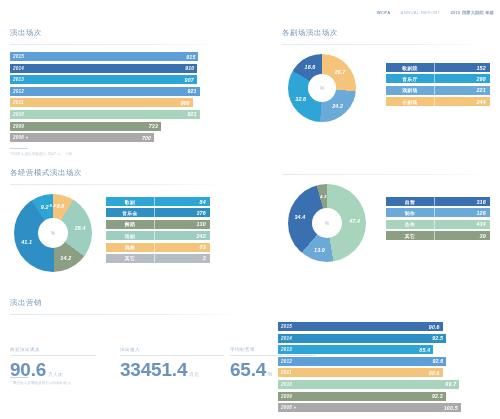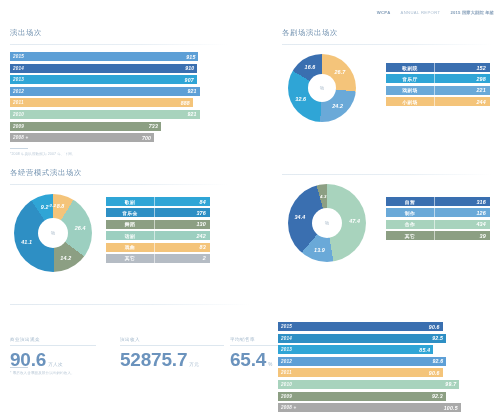--- a/index.html
+++ b/index.html
@@ -385,31 +385,32 @@
           <div class="legend-row" style="background: rgb(140, 159, 131);">
             <span class="name">其它</span>
             <span class="sep"></span>
             <span class="num">39</span>
           </div>
         </div>
     </div>
   </div>
 
   <div class="panel" style="left:10px; top:298px; width:240px;">
+    <div class="panel-title">演出营销</div>
     <div class="rule"></div>
     <div class="kpis" id="kpis-marketing" style="position:relative; margin-top:32px;">
         <div class="kpi" style="position: absolute; left: 0px; top: 0px; width: 86px;">
           <div class="kpi-label">商业演出观众</div>
           <div class="kpi-rule"></div>
           <div><span class="kpi-value">90.6</span><span class="kpi-unit">万人次</span></div>
         </div>
         <div class="kpi" style="position: absolute; left: 110px; top: 0px; width: 104px;">
           <div class="kpi-label">演出收入</div>
           <div class="kpi-rule"></div>
-          <div><span class="kpi-value">52875.7</span><span class="kpi-unit">万元</span></div>
+          <div><span class="kpi-value">33451.4</span><span class="kpi-unit">万元</span></div>
         </div>
         <div class="kpi" style="position: absolute; left: 220px; top: 0px; width: 86px;">
           <div class="kpi-label">平均销售率</div>
           <div class="kpi-rule"></div>
           <div><span class="kpi-value">65.4</span><span class="kpi-unit">%</span></div>
         </div>
       </div>
     <div class="footnote" style="margin-top:30px;">
       <div class="fn-line"></div>
       <span>* 票房收入含票面及部分演出解约收入。</span>

